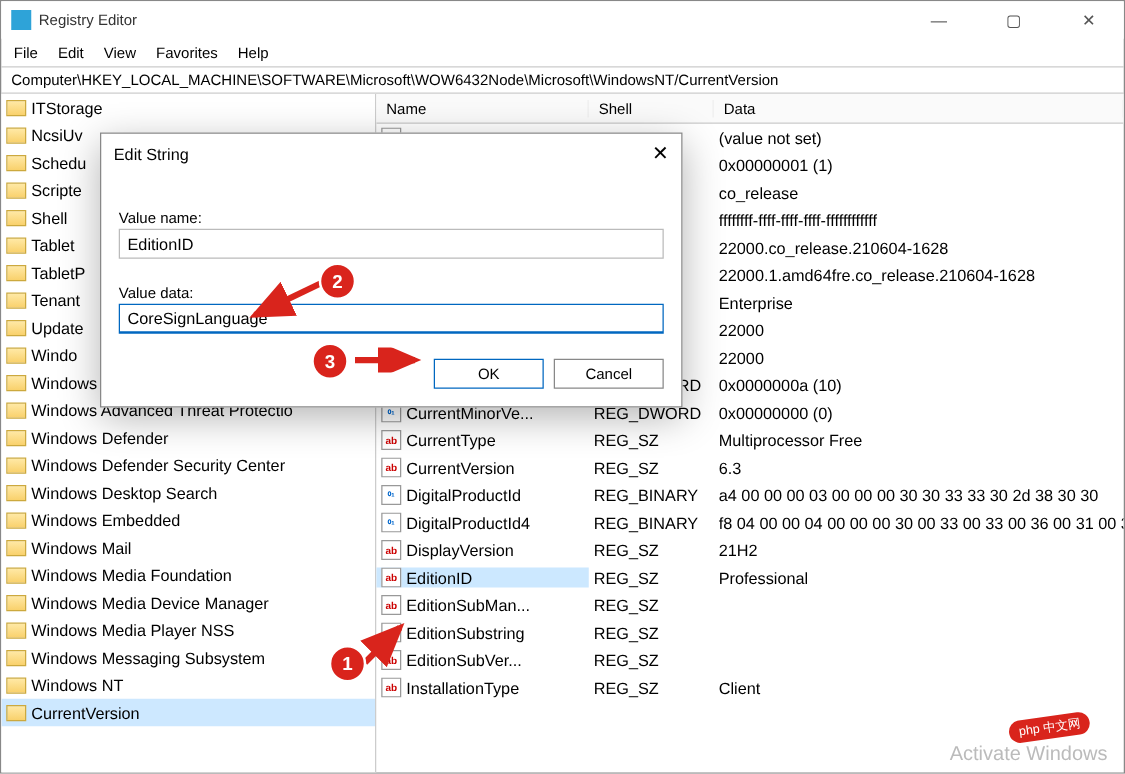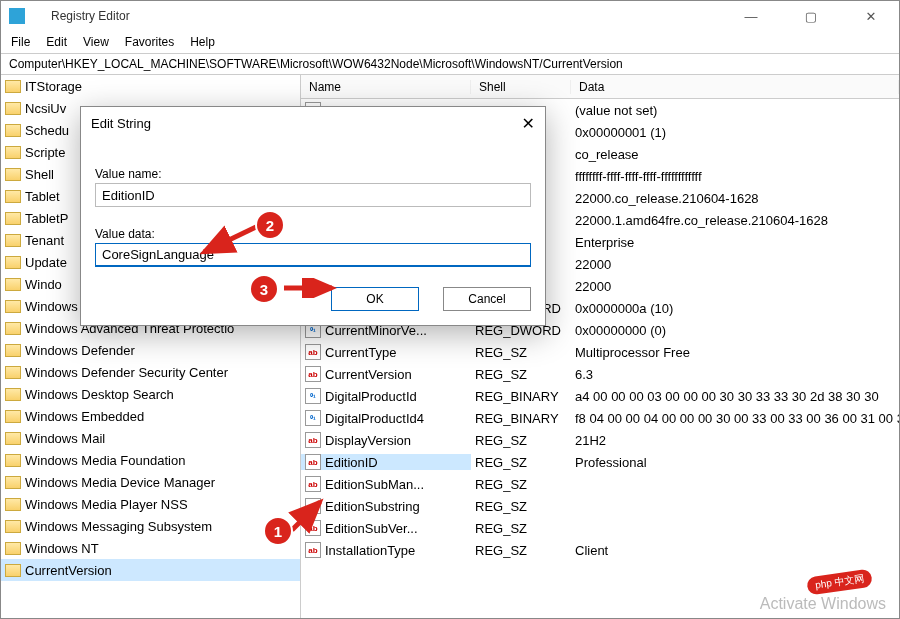--- a/index.html
+++ b/index.html
@@ -1,20 +1,20 @@
 <!DOCTYPE html>
 <html><head>
 <meta charset="utf-8">
 <style>
   * { box-sizing: border-box; margin: 0; padding: 0; }
   body { font-family: "Segoe UI", Tahoma, sans-serif; font-size: 13px; color: #000; background: #f0f0f0; width: 900px; height: 619px; overflow: hidden; position: relative; }
   .window { width: 900px; height: 619px; background: #fff; border: 1px solid #888; display: flex; flex-direction: column; }
   .titlebar { height: 30px; display: flex; align-items: center; padding: 0 8px; background: #fff; }
   .titlebar .app-icon { width: 16px; height: 16px; background: #2ea3d8; display: inline-block; margin-right: 6px; }
-  .titlebar .title { flex: 1; font-size: 12px; color: #333; margin-left: 20px; }
+  .titlebar .title { flex: 1; font-size: 12px; color: #333; }
   .titlebar .btns { display: flex; gap: 20px; color: #555; }
   .titlebar .btns span { width: 40px; text-align: center; cursor: default; }
   .menubar { height: 22px; display: flex; align-items: center; gap: 16px; padding: 0 10px; font-size: 12px; }
   .addrbar { height: 22px; border-top: 1px solid #ccc; border-bottom: 1px solid #ccc; padding: 2px 8px; font-size: 12px; display: flex; align-items: center; white-space: nowrap; overflow: hidden; }
   .main { flex: 1; display: flex; overflow: hidden; }
   .tree { width: 300px; border-right: 1px solid #ccc; overflow-y: auto; background: #fff; }
   .tree ul { list-style: none; }
   .tree li { display: flex; align-items: center; height: 22px; padding-left: 4px; white-space: nowrap; }
   .folder-icon { width: 16px; height: 13px; background: linear-gradient(#ffe9a6, #f9d16c); border: 1px solid #cca93e; margin-right: 4px; flex-shrink: 0; }
   .tree li.sel { background: #cde8ff; }
@@ -34,21 +34,21 @@
   
   .dialog { position: absolute; left: 80px; top: 106px; width: 466px; background: #fff; border: 1px solid #888; box-shadow: 0 8px 30px rgba(0,0,0,.3); }
   .dialog .dtitle { height: 32px; display: flex; align-items: center; padding: 0 10px; }
   .dialog .dtitle .t { flex: 1; font-size: 13px; }
   .dialog .close { font-size: 16px; cursor: default; }
   .dialog .body { padding: 8px 14px 14px; }
   .dialog label { display: block; font-size: 12px; margin-top: 20px; margin-bottom: 2px; }
   .dialog .field { width: 100%; border: 1px solid #bbb; padding: 4px 6px; font-size: 13px; height: 24px; }
   .dialog .field.focus { border: 1px solid #0067c0; border-bottom: 2px solid #0067c0; }
   .dialog .btnrow { display: flex; justify-content: flex-end; gap: 8px; margin-top: 20px; }
-  .dialog button { width: 88px; height: 24px; background: #fff; border: 1px solid #888; font-size: 12px; cursor: default; margin-left: 16px; }
+  .dialog button { width: 88px; height: 24px; background: #fff; border: 1px solid #888; font-size: 12px; cursor: default; }
   .dialog button.primary { border: 1px solid #0067c0; }
   
   .badge { position: absolute; width: 30px; height: 30px; background: #d9241c; border-radius: 50%; color: #fff; font-weight: bold; display: flex; align-items: center; justify-content: center; font-size: 15px; border: 2px solid #fff; z-index: 50; }
   .arrow { position: absolute; z-index: 40; }
   .watermark { position: absolute; right: 14px; bottom: 6px; color: #bbb; font-size: 16px; }
   .php-badge { position: absolute; right: 28px; bottom: 28px; background: #d9241c; color: #fff; font-size: 10px; padding: 2px 8px; border-radius: 10px; transform: rotate(-8deg); }
 </style>
 </head>
 <body>
 

